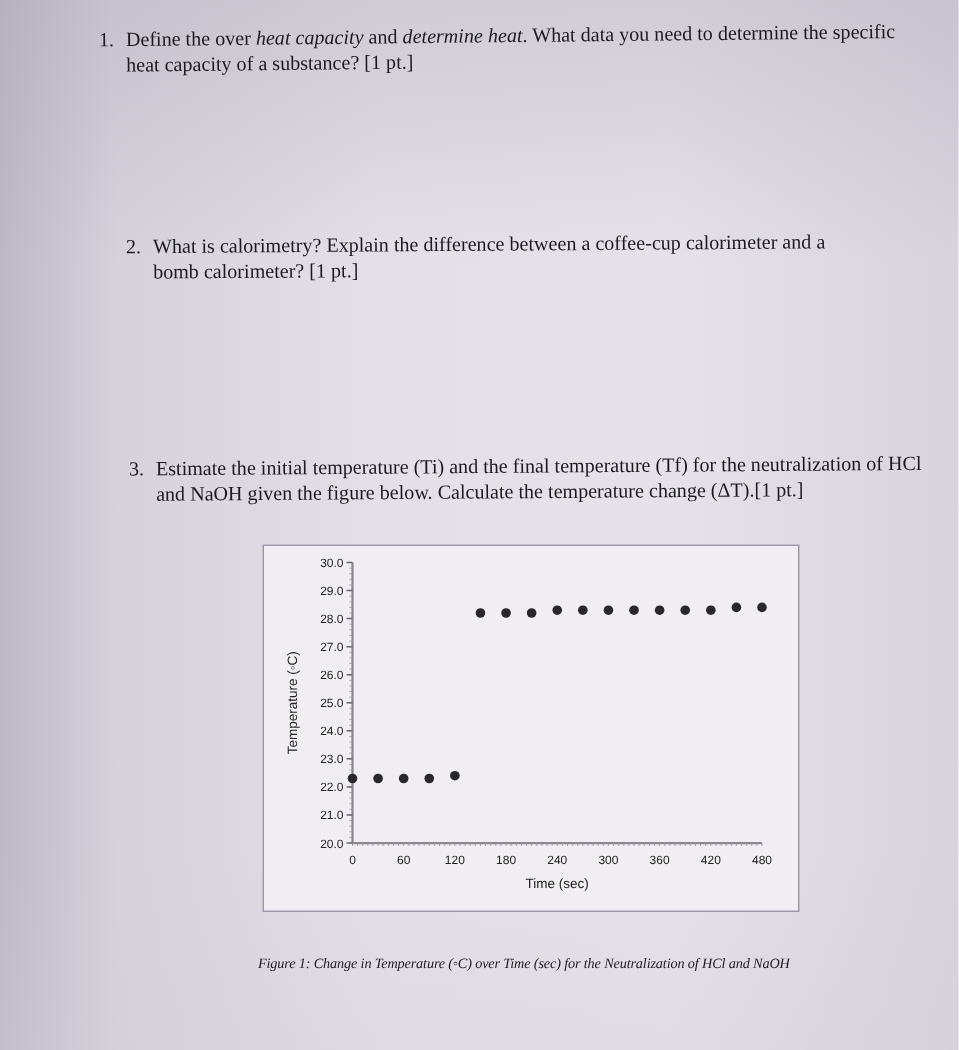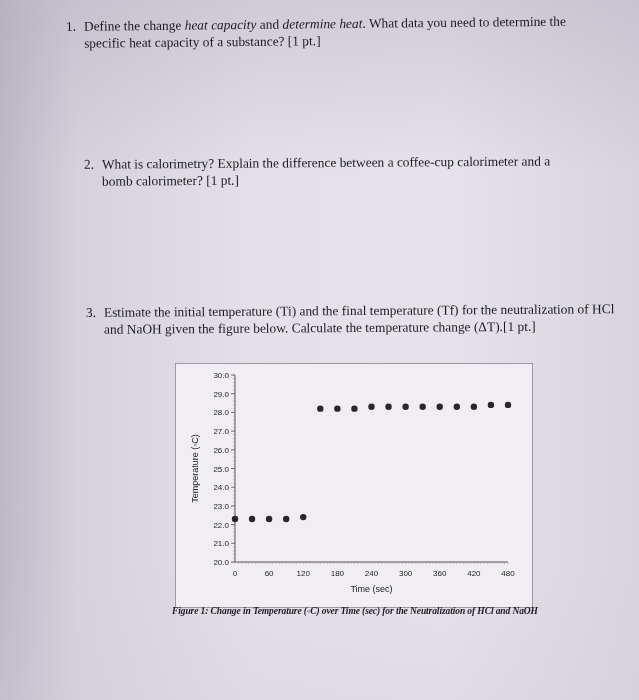--- a/index.html
+++ b/index.html
@@ -8,33 +8,33 @@
     font-family:"Liberation Serif",serif;color:#1c1a20;}
   .page-shade{position:absolute;inset:0;background:linear-gradient(180deg,rgba(170,165,178,0.35) 0%,rgba(230,226,234,0) 25%,rgba(240,236,242,0) 80%,rgba(210,205,215,0.3) 100%);pointer-events:none;}
   .q{position:absolute;font-size:13.4px;line-height:17px;}
   .q .num{position:absolute;left:-18px;top:0;}
   .q i{text-align:right;}
   #q1{left:84px;top:15px;width:520px;transform:rotate(-0.6deg);}
   #q2{left:102px;top:154px;width:480px;transform:rotate(-0.4deg);}
   #q3{left:104px;top:302px;width:520px;transform:rotate(-0.4deg);}
   .ghost{position:absolute;left:100px;top:62px;width:420px;color:rgba(120,115,130,0.18);font-size:12px;line-height:17px;}
   .chart-box{position:absolute;left:175px;top:363px;width:356px;height:243px;border:1px solid #9c98a4;background:#f1eef3;}
-  .caption{position:absolute;left:172px;top:606px;font-size:9.5px;font-weight:bold;font-style:italic;letter-spacing:-0.1px;}
+  .caption{position:absolute;left:172px;top:638px;font-size:9.5px;font-weight:normal;font-style:italic;letter-spacing:-0.1px;}
   svg text{font-family:"Liberation Sans",sans-serif;}
 </style>
 </head>
 <body>
 
 <div class="page-shade"></div>
 
 <div class="ghost">&nbsp;</div>
 
 <div class="q" id="q1">
   <span class="num">1.</span>
-  <span>Define the change </span><i>heat capacity</i><span> and </span><i>determine heat</i><span>. What data you need to determine the specific heat capacity of a substance? [1 pt.]</span>
+  <span>Define the over </span><i>heat capacity</i><span> and </span><i>determine heat</i><span>. What data you need to determine the specific heat capacity of a substance? [1 pt.]</span>
 </div>
 
 <div class="q" id="q2">
   <span class="num">2.</span>
   <span>What is calorimetry? Explain the difference between a coffee-cup calorimeter and a bomb calorimeter? [1 pt.]</span>
 </div>
 
 <div class="q" id="q3">
   <span class="num">3.</span>
   <span>Estimate the initial temperature (Ti) and the final temperature (Tf) for the neutralization of HCl and NaOH given the figure below. Calculate the temperature change (ΔT).[1 pt.]</span>

